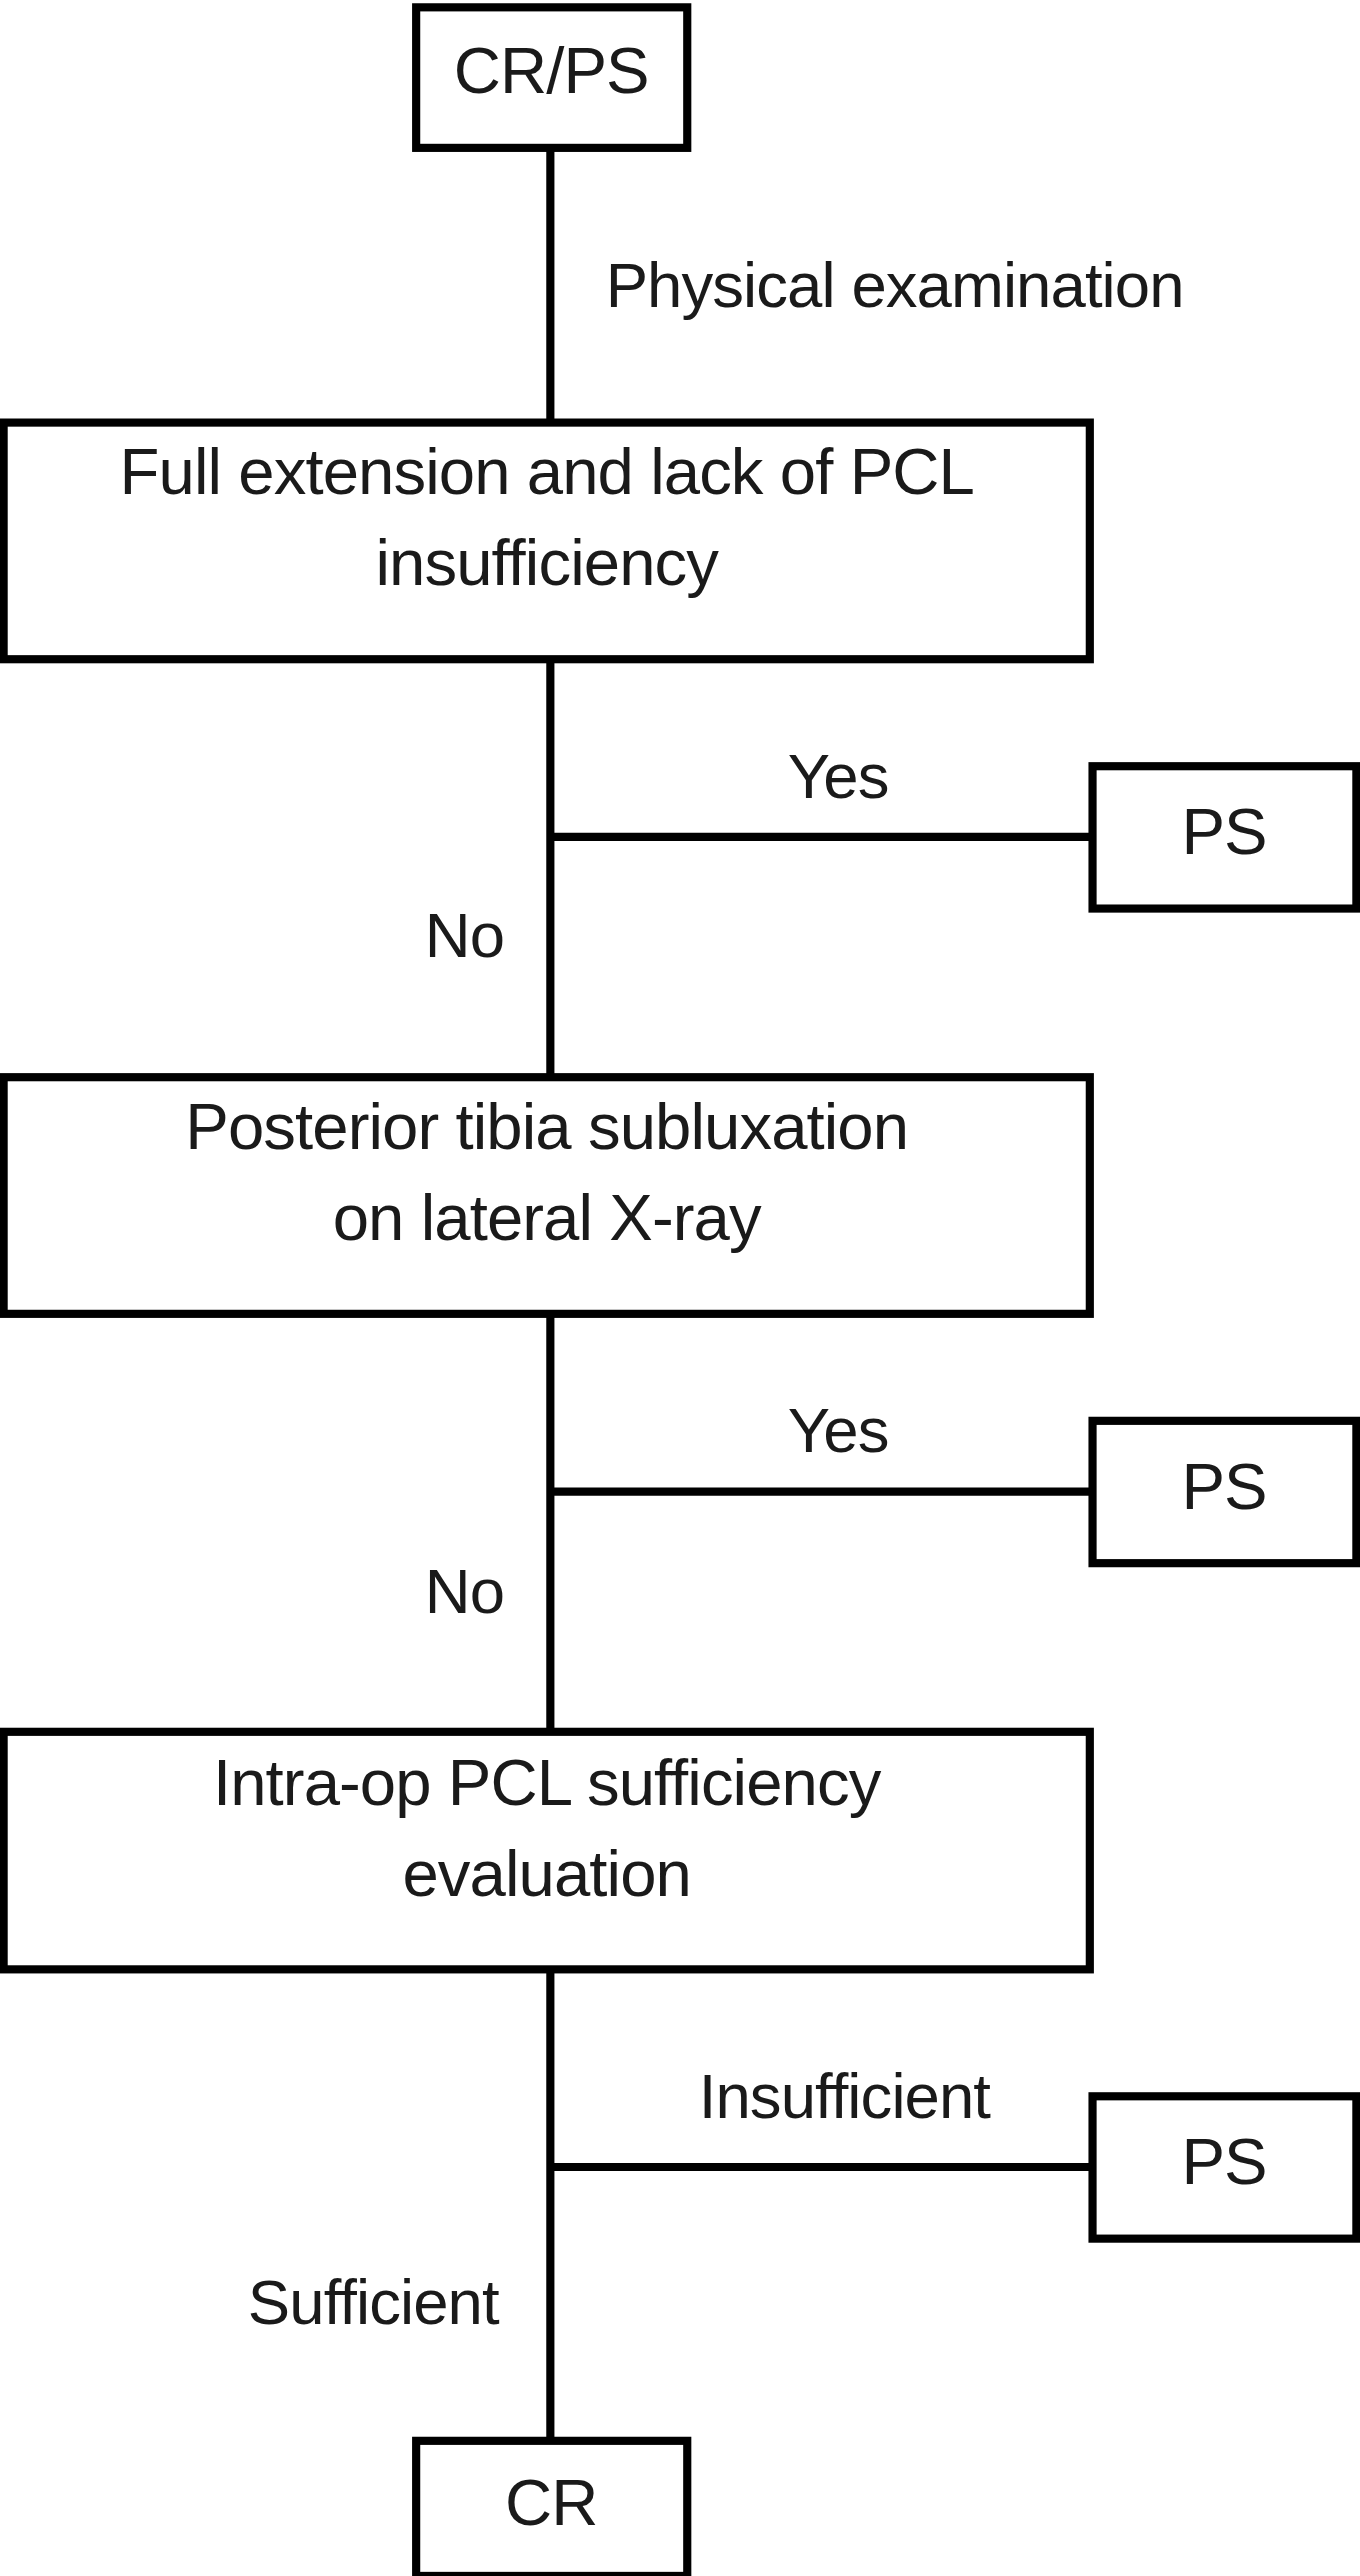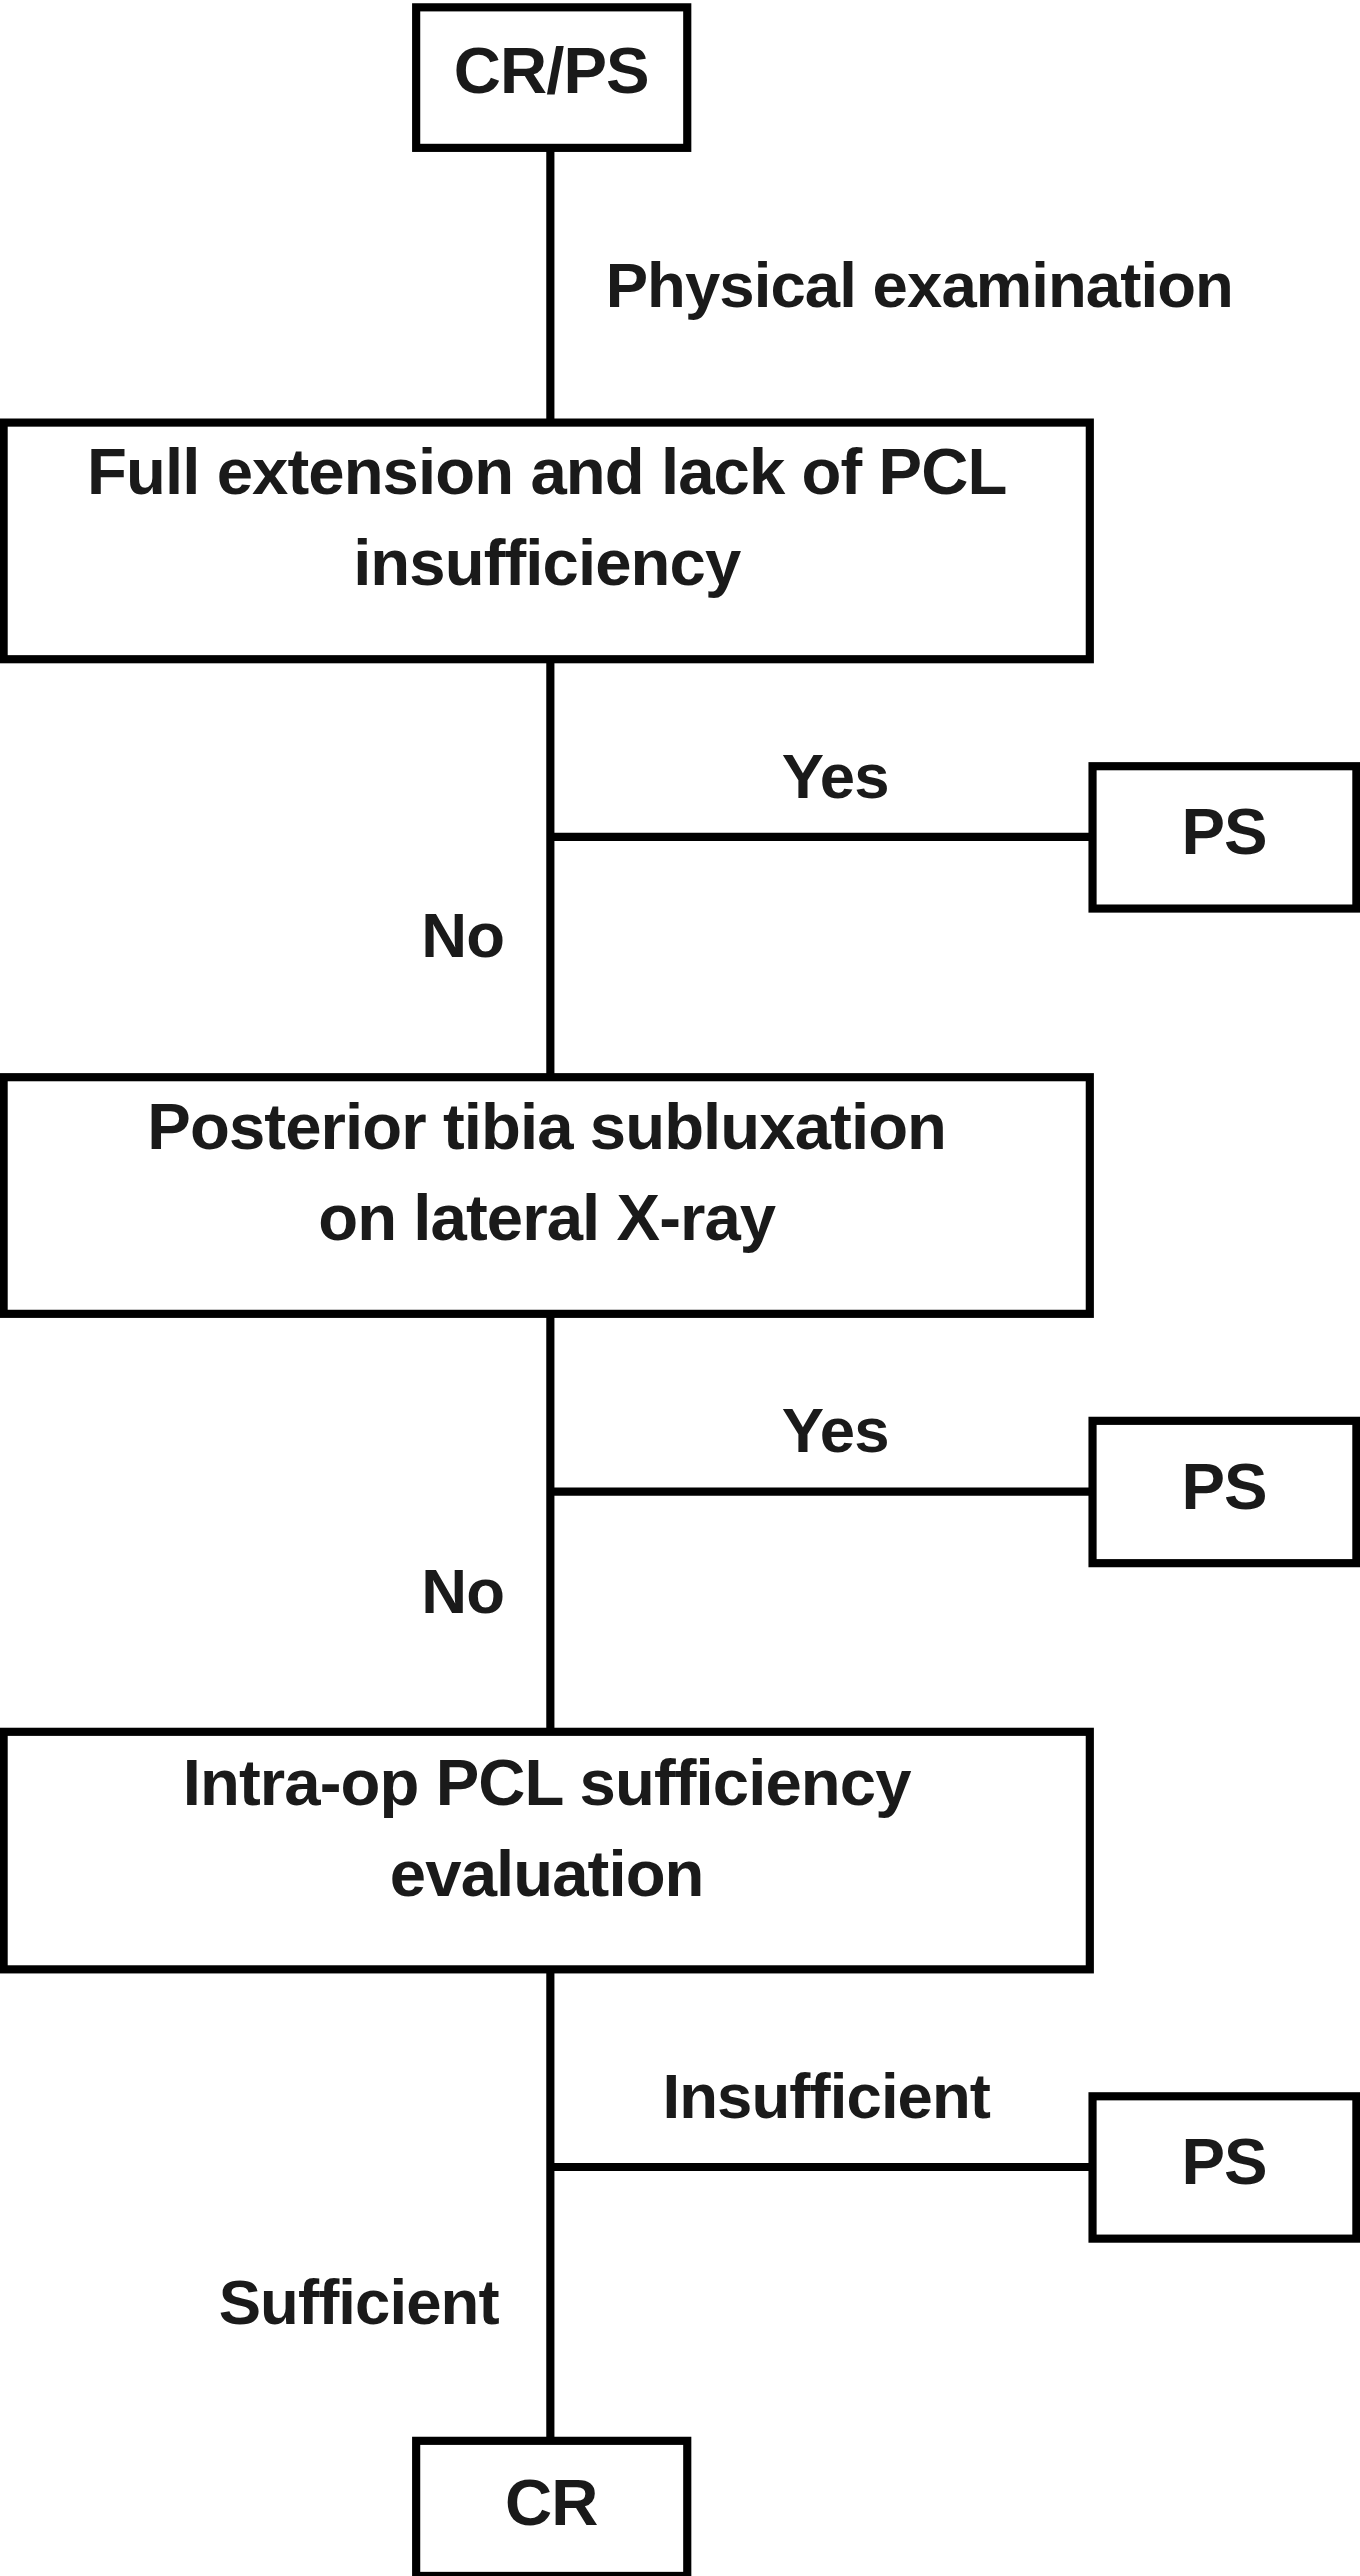--- a/index.html
+++ b/index.html
@@ -11,21 +11,20 @@
     width: 1360px;
     height: 2576px;
     font-family: "Liberation Sans", sans-serif;
     overflow: hidden;
   }
   #flowchart-root {
     position: relative;
     width: 1360px;
     height: 2576px;
     background: #ffffff;
-    font-weight: bold;
   }
   #flow-svg {
     display: block;
     width: 1360px;
     height: 2576px;
   }
   .node-box {
     fill: #ffffff;
     stroke: #000000;
     stroke-width: 9;

